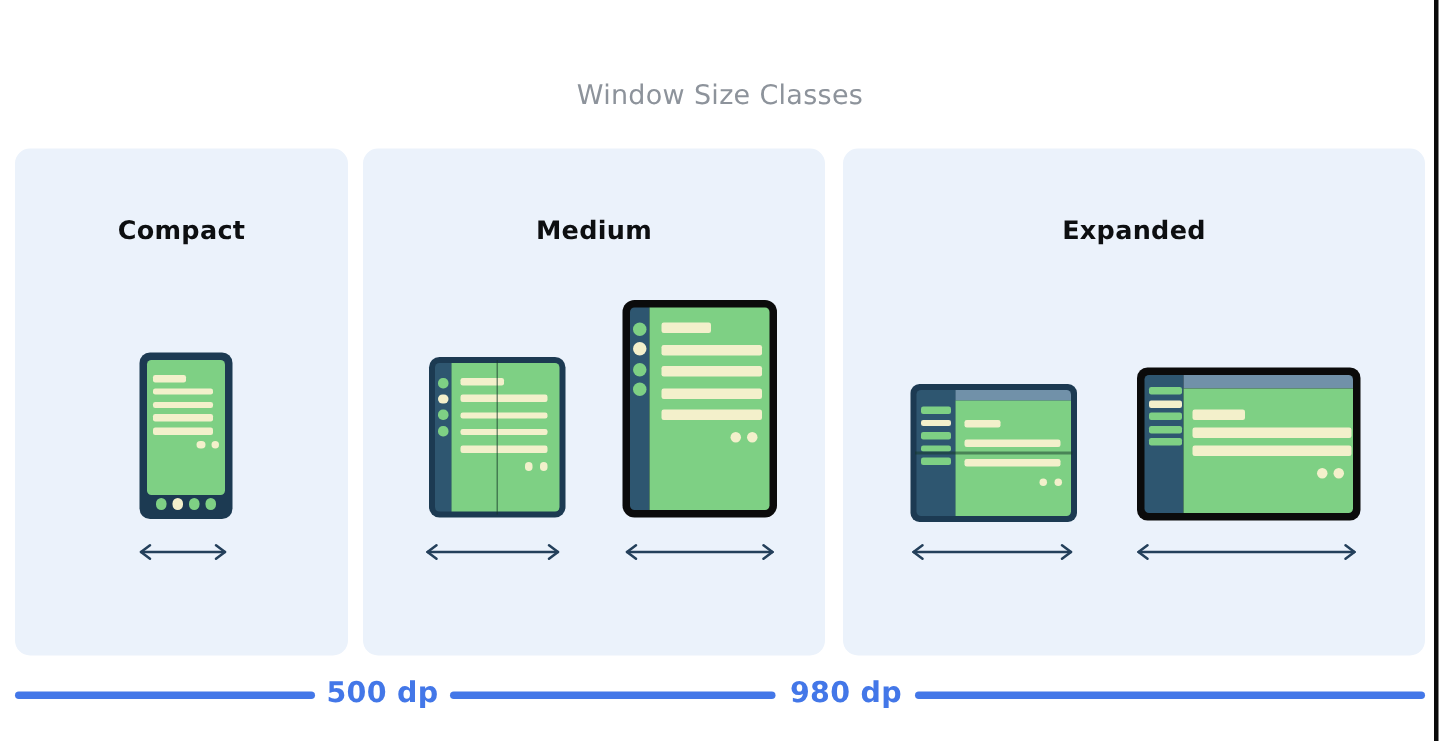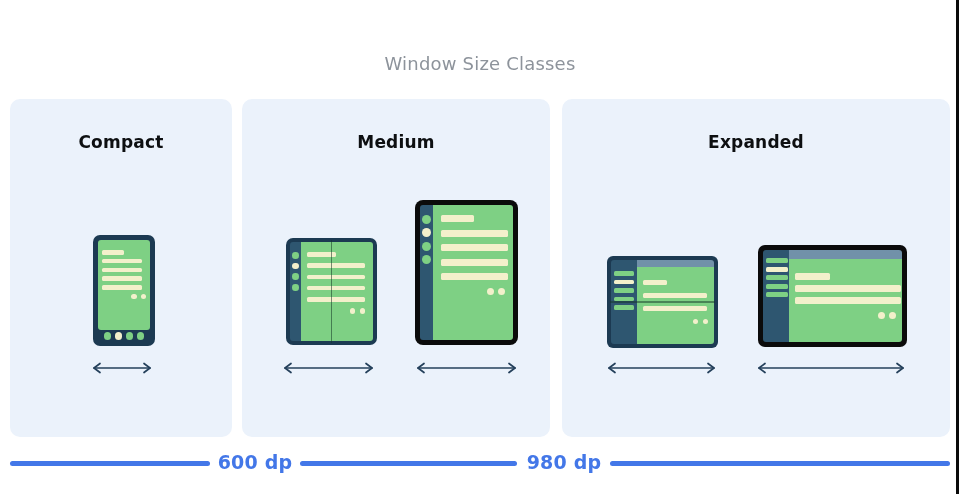--- a/index.html
+++ b/index.html
@@ -10,21 +10,21 @@
   
   .title { position:absolute; top:25px; left:0; width:100%; text-align:center;
            font-size:19px; font-weight:bold; color:#101214; letter-spacing:.2px; }
   .subtitle { position:absolute; top:53px; left:0; width:100%; text-align:center;
               font-size:18px; font-weight:normal; color:var(--subtitle-gray); letter-spacing:.2px; }
   
   .panel { position:absolute; top:99px; height:338px; background:var(--panel-bg); border-radius:10px; }
   .panel-compact  { left:10px;  width:222px; }
   .panel-medium   { left:242px; width:308px; }
   .panel-expanded { left:562px; width:388px; }
-  .panel-title { margin:0; padding-top:33px; text-align:center;
+  .panel-title { margin:12px; padding-top:33px; text-align:center;
                  font-size:17px; font-weight:bold; color:#0d0f11; letter-spacing:.2px; }
   
   .device { position:absolute; box-sizing:border-box; }
   .bar  { background:var(--content-cream); border-radius:1.5px; }
   .gbar { background:var(--screen-green); border-radius:1.5px; }
   .dotrow { display:flex; justify-content:flex-end; align-items:center; }
   .dot { border-radius:50%; background:var(--content-cream); }
   .c { border-radius:50%; }
   .c-green { background:var(--screen-green); }
   .c-cream { background:var(--content-cream); }
@@ -273,19 +273,19 @@
         <path d="M85 2.5 L91 7 L85 11.5"></path>
     </svg>
     <svg class="arrow" style="left:172px" width="105" height="14" viewBox="0 0 105 14">
       <path d="M4 7 H101"></path>
         <path d="M10 2.5 L4 7 L10 11.5"></path>
         <path d="M95 2.5 L101 7 L95 11.5"></path>
     </svg>
   </section>
 
   <div class="ruler-seg seg1"></div>
-  <div class="ruler-label label-600">600 dp</div>
+  <div class="ruler-label label-600">500 dp</div>
   <div class="ruler-seg seg2"></div>
   <div class="ruler-label label-840">980 dp</div>
   <div class="ruler-seg seg3"></div>
 
   <div class="edge-line"></div>
 </div>
 
 </body></html>

